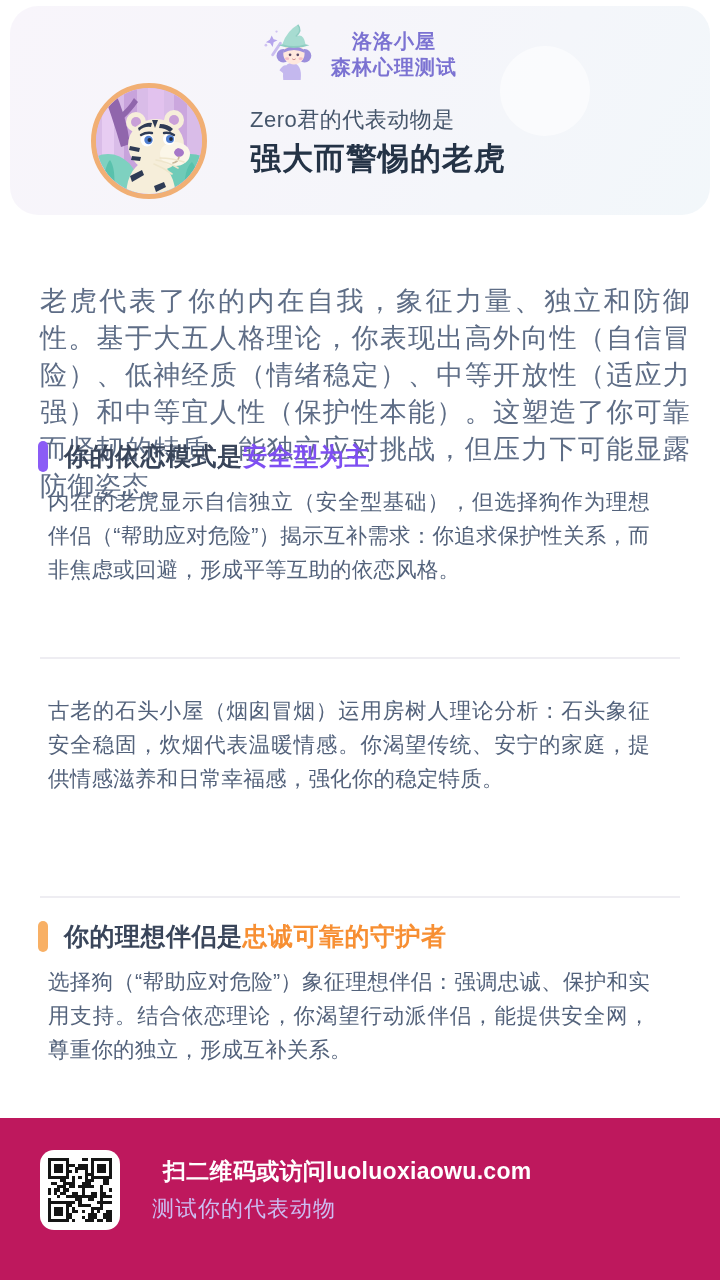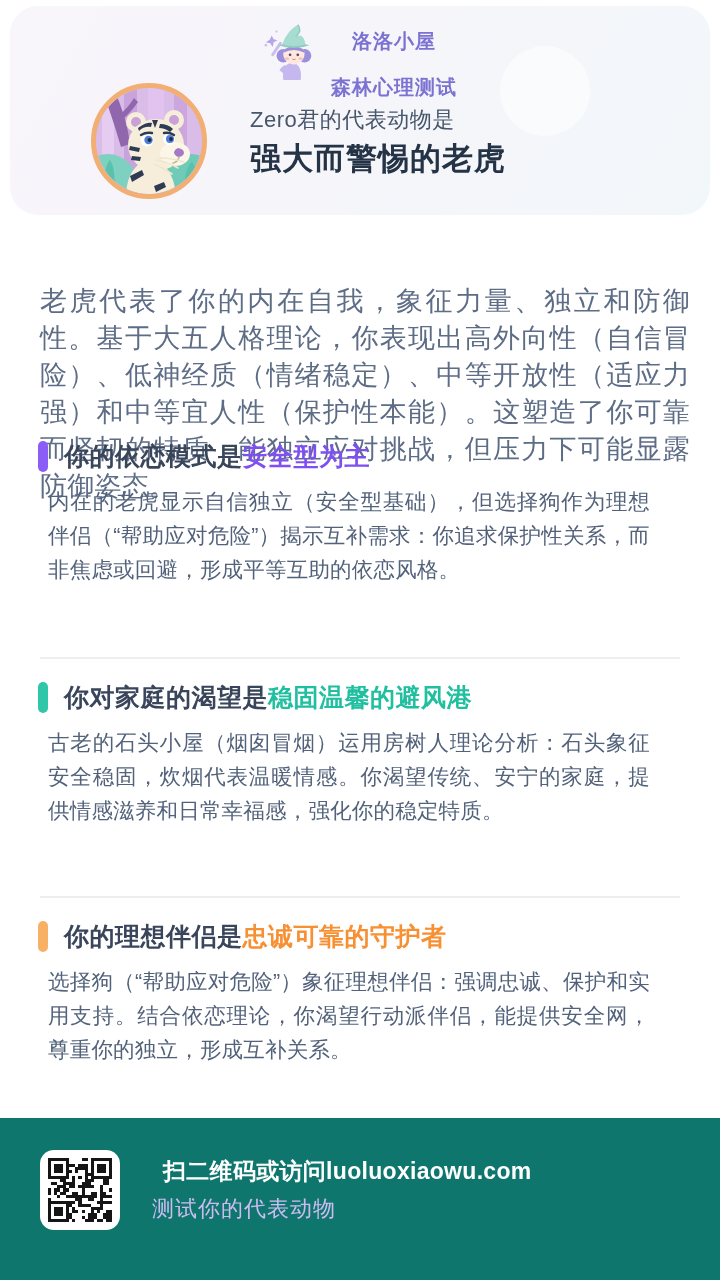--- a/index.html
+++ b/index.html
@@ -7,21 +7,21 @@
   body{font-family:"Liberation Sans","DejaVu Sans",sans-serif;}
   #page{position:relative;width:720px;height:1280px;background:#ffffff;overflow:hidden;margin:0 auto;}
 
   
   .card{position:absolute;left:10px;top:6px;width:700px;height:209px;border-radius:28px;
         background:linear-gradient(120deg,#f8f5fb 0%,#f6f5fa 40%,#f2f7fa 100%);}
   .card::after{content:"";position:absolute;right:120px;top:40px;width:90px;height:90px;border-radius:50%;
         background:rgba(255,255,255,.55);}
   .brand{position:absolute;left:0;top:14px;width:700px;display:flex;justify-content:center;align-items:flex-start;gap:10px;}
   .brand .titles{display:flex;flex-direction:column;align-items:center;line-height:26px;
-        font-size:20px;font-weight:700;color:#7b72d2;padding-top:8px;letter-spacing:1px;gap:20px;}
+        font-size:20px;font-weight:700;color:#7b72d2;padding-top:8px;letter-spacing:1px;}
   .mascot{width:58px;height:64px;flex:0 0 auto;}
 
   .avatar{position:absolute;left:81px;top:77px;width:116px;height:116px;border-radius:50%;
         border:5px solid #f1af74;overflow:hidden;background:#d9bce8;}
   .avatar svg{display:block;width:106px;height:106px;}
 
   .result-label{position:absolute;left:240px;top:99px;font-size:22px;color:#46566b;letter-spacing:.5px;}
   .result-title{position:absolute;left:240px;top:132px;font-size:31px;font-weight:700;color:#243346;letter-spacing:1px;}
 
   
@@ -157,42 +157,36 @@
       <span class="sec-title">
         <span>你的依恋模式是</span><span class="hl">安全型为主</span>
       </span>
     </div>
     <p class="sec-body">内在的老虎显示自信独立（安全型基础），但选择狗作为理想伴侣（“帮助应对危险”）揭示互补需求：你追求保护性关系，而非焦虑或回避，形成平等互助的依恋风格。</p>
   </div>
 
   <div class="divider" style="top:657px"></div>
 
   <div class="sec" style="top: 681px; --bar: #30c6a9; --hl: #1fbfa0;">
-    <div class="sec-head">
-      <span class="sec-bar"></span>
-      <span class="sec-title">
-        <span>你对家庭的渴望是</span><span class="hl">稳固温馨的避风港</span>
-      </span>
-    </div>
     <p class="sec-body">古老的石头小屋（烟囱冒烟）运用房树人理论分析：石头象征安全稳固，炊烟代表温暖情感。你渴望传统、安宁的家庭，提供情感滋养和日常幸福感，强化你的稳定特质。</p>
   </div>
 
   <div class="divider" style="top:896px"></div>
 
   <div class="sec" style="top: 920px; --bar: #f8b065; --hl: #f78f33;">
     <div class="sec-head">
       <span class="sec-bar"></span>
       <span class="sec-title">
         <span>你的理想伴侣是</span><span class="hl">忠诚可靠的守护者</span>
       </span>
     </div>
     <p class="sec-body">选择狗（“帮助应对危险”）象征理想伴侣：强调忠诚、保护和实用支持。结合依恋理论，你渴望行动派伴侣，能提供安全网，尊重你的独立，形成互补关系。</p>
   </div>
 
-  <div class="footer" style="background: #0f766e;">
+  <div class="footer" style="background: #be185d;">
     <div class="qr-box">
       <svg viewBox="0 0 21 21" shape-rendering="crispEdges">
           <g id="qr-mods" fill="#151515">
             <rect x="0" y="0" width="1" height="1"></rect>
             <rect x="1" y="0" width="1" height="1"></rect>
             <rect x="2" y="0" width="1" height="1"></rect>
             <rect x="3" y="0" width="1" height="1"></rect>
             <rect x="4" y="0" width="1" height="1"></rect>
             <rect x="5" y="0" width="1" height="1"></rect>
             <rect x="6" y="0" width="1" height="1"></rect>

